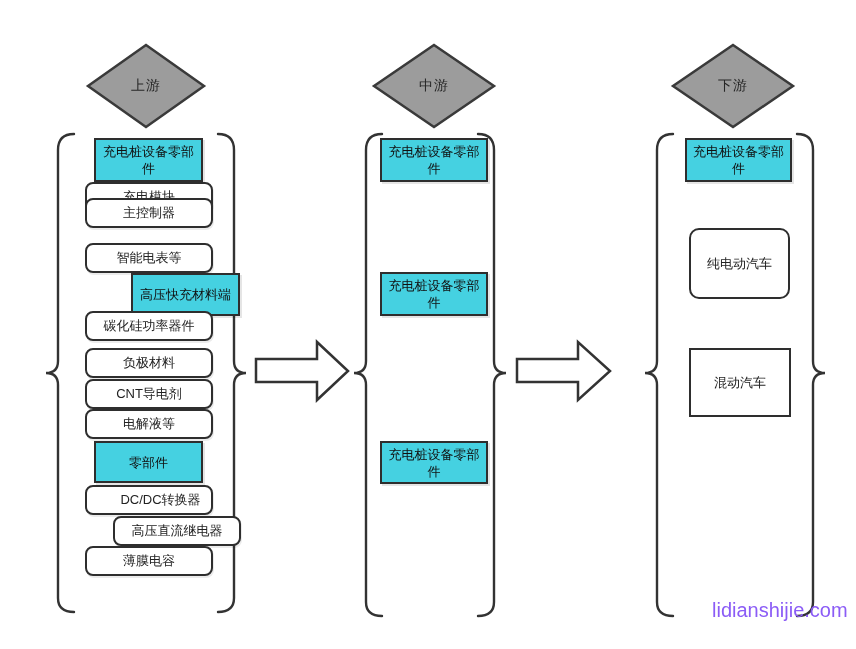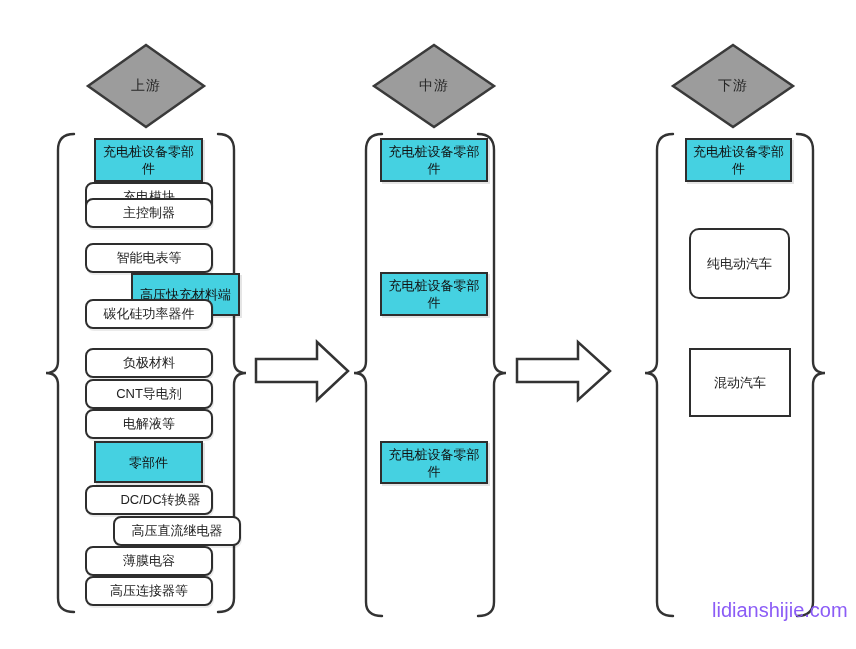--- a/index.html
+++ b/index.html
@@ -63,30 +63,29 @@
   <div class="diamond-label" style="left:88px;top:45px;width:116px;height:82px;">上游</div>
   <div class="diamond-label" style="left:374px;top:45px;width:120px;height:82px;">中游</div>
   <div class="diamond-label" style="left:673px;top:45px;width:120px;height:82px;">下游</div>
 
   <div class="cyan-box" style="left:94px;top:138px;width:109px;height:44px;">充电桩设备零部件</div>
   <div class="item-box" style="left:85px;top:182px;width:128px;height:30px;">充电模块</div>
   <div class="item-box" style="left:85px;top:198px;width:128px;height:30px;font-family:Liberation Serif, serif;">主控制器</div>
   <div class="item-box" style="left:85px;top:243px;width:128px;height:30px;">智能电表等</div>
 
   <div class="cyan-box" style="left:94px;top:273px;width:109px;height:43px;margin-left:37px;">高压快充材料端</div>
-  <div class="item-box" style="left:85px;top:299px;width:128px;height:30px;">碳化硅功率器件</div>
+  <div class="item-box" style="left:85px;top:311px;width:128px;height:30px;">碳化硅功率器件</div>
   <div class="item-box" style="left:85px;top:348px;width:128px;height:30px;">负极材料</div>
   <div class="item-box" style="left:85px;top:379px;width:128px;height:30px;">CNT导电剂</div>
   <div class="item-box" style="left:85px;top:409px;width:128px;height:30px;">电解液等</div>
 
   <div class="cyan-box" style="left:94px;top:441px;width:109px;height:42px;">零部件</div>
   <div class="item-box" style="left:85px;top:485px;width:128px;height:30px;padding-left:23px;">DC/DC转换器</div>
   <div class="item-box" style="left:85px;top:516px;width:128px;height:30px;margin-left:28px;">高压直流继电器</div>
   <div class="item-box" style="left:85px;top:546px;width:128px;height:30px;">薄膜电容</div>
-  <div class="item-box" style="left:85px;top:576px;width:128px;height:30px;">高压连接器等</div>
 
   <div class="cyan-box" style="left:380px;top:138px;width:108px;height:44px;">充电桩设备零部件</div>
   <div class="cyan-box" style="left:380px;top:272px;width:108px;height:44px;">充电桩设备零部件</div>
   <div class="cyan-box" style="left:380px;top:441px;width:108px;height:43px;">充电桩设备零部件</div>
 
   <div class="cyan-box" style="left:685px;top:138px;width:107px;height:44px;">充电桩设备零部件</div>
   <div class="big-box rounded" style="left:689px;top:228px;width:101px;height:71px;">纯电动汽车</div>
   <div class="big-box" style="left:689px;top:348px;width:102px;height:69px;">混动汽车</div>
 
   <div class="watermark">lidianshijie.com</div>

